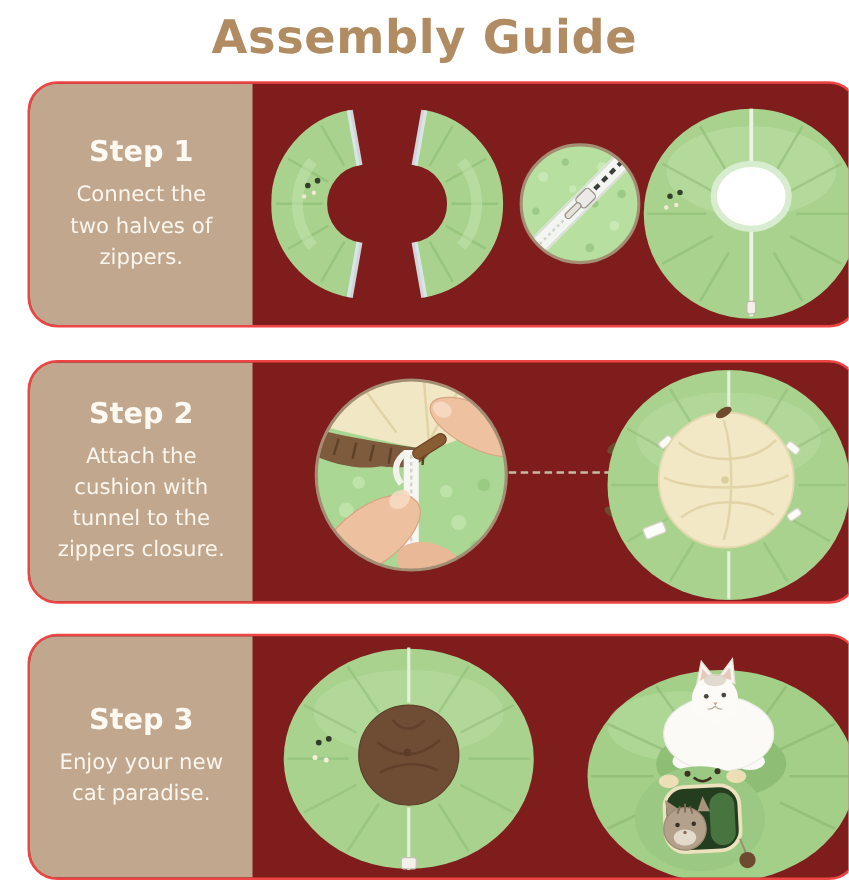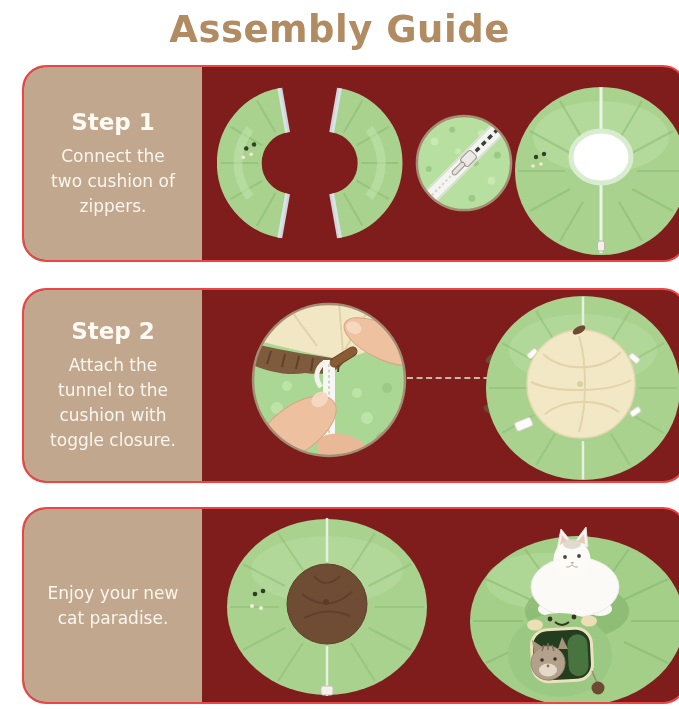--- a/index.html
+++ b/index.html
@@ -26,21 +26,21 @@
 <body>
 
 <div class="canvas">
 
   <div class="page-title">Assembly Guide</div>
 
   <section class="card c1">
     <div class="panel">
       <div class="step-heading">Step 1</div>
       <div class="step-line">Connect the</div>
-      <div class="step-line">two cushion of</div>
+      <div class="step-line">two halves of</div>
       <div class="step-line">zippers.</div>
     </div>
     <div class="visual">
 
       <svg class="abs" style="left:15px;top:11px;" width="195" height="172" viewBox="0 0 200 172">
         <path d="M68.5,139.2 A55,55 0 0 1 68.5,30.8" fill="none" stroke="#a8d28e" stroke-width="46"></path>
         <path d="M121.6,30.8 A55,55 0 0 1 121.6,139.2" fill="none" stroke="#a8d28e" stroke-width="46"></path>
         <path d="M60,116 L41,149 M46.8,103 L13.9,122 M42,85 L4,85 M46.8,67 L13.9,48 M60,53.8 L41,20.9
                  M130,53.8 L149,20.9 M143.2,67 L176.1,48 M148,85 L186,85 M143.2,103 L176.1,122 M130,116 L149,149" stroke="#88b96f" stroke-width="2" opacity="0.55" fill="none"></path>
         <path d="M34,50 A55,55 0 0 0 34,120" fill="none" stroke="#c3e4ae" stroke-width="9" opacity="0.55"></path>
@@ -100,23 +100,23 @@
         <circle cx="30" cy="85" r="1.8" fill="#f0ead2"></circle>
         <rect x="86.5" y="162" width="7" height="10" rx="2" fill="#f3f1ea" stroke="#bdb8ad"></rect>
       </svg>
     </div>
   </section>
 
   <section class="card c2">
     <div class="panel">
       <div class="step-heading">Step 2</div>
       <div class="step-line">Attach the</div>
+      <div class="step-line">cushion with</div>
       <div class="step-line">tunnel to the</div>
-      <div class="step-line">cushion with</div>
-      <div class="step-line">toggle closure.</div>
+      <div class="step-line">zippers closure.</div>
     </div>
     <div class="visual">
 
       <svg class="abs" style="left:45px;top:8px;" width="164" height="164" viewBox="0 0 164 164">
         <defs>
             <clipPath id="tc">
               <circle cx="82" cy="82" r="76"></circle>
             </clipPath>
           </defs>
         <g clip-path="url(#tc)">
@@ -186,20 +186,21 @@
           </g>
         <g transform="rotate(-30 96 38)">
             <ellipse cx="96" cy="38" rx="7" ry="3.5" fill="#6e4a2e"></ellipse>
           </g>
       </svg>
     </div>
   </section>
 
   <section class="card c3">
     <div class="panel">
+      <div class="step-heading">Step 3</div>
       <div class="step-line">Enjoy your new</div>
       <div class="step-line">cat paradise.</div>
     </div>
     <div class="visual">
 
       <svg class="abs" style="left:20px;top:5px;" width="210" height="186" viewBox="0 0 210 186">
         <ellipse cx="105" cy="93" rx="100" ry="88" fill="#a8d28e"></ellipse>
         <ellipse cx="105" cy="56" rx="76" ry="34" fill="#bde0a7" opacity="0.45"></ellipse>
         <path d="M153,93 L202,93 M146.6,114 L189,136 M129,129 L153,167 M81,129 L56,167 M63,114 L21,136
                  M57,93 L8,93 M63,72 L21,50 M81,56 L56,19 M129,56 L153,19 M146.6,72 L189,50" stroke="#8aba71" stroke-width="2" opacity="0.5" fill="none"></path>

